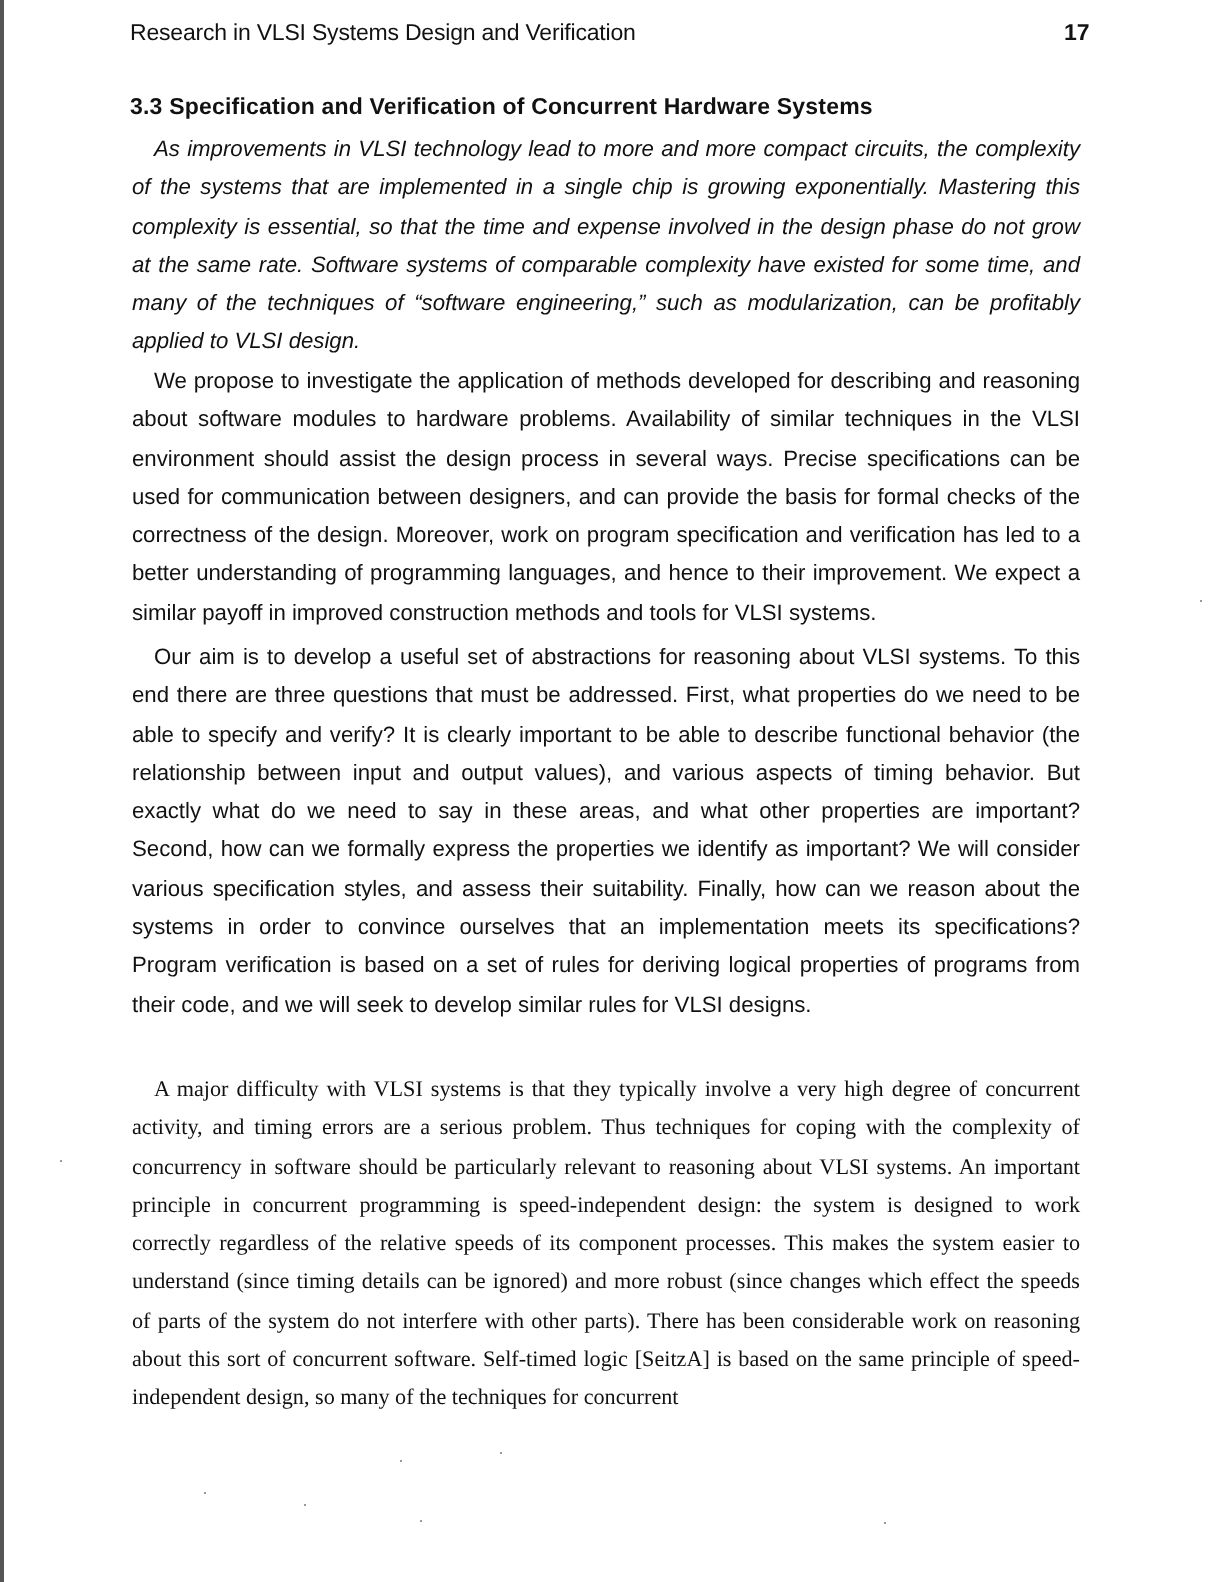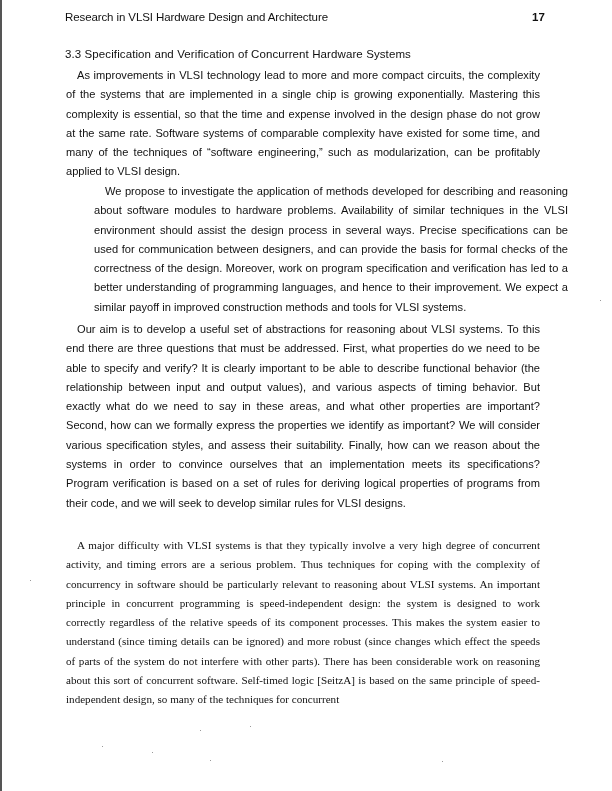--- a/index.html
+++ b/index.html
@@ -2,36 +2,36 @@
 <html><head>
   <meta charset="utf-8">
   <style>
     html, body { margin: 0; padding: 0; background: #ffffff; }
     body { width: 612px; height: 791px; position: relative; overflow: hidden; }
     .edge { position: absolute; left: 0; top: 0; width: 2px; height: 791px; background: #555; }
     .page { position: absolute; left: 0; top: 0; width: 612px; height: 791px;
             font-family: "Liberation Sans", sans-serif; color: #111; }
     .running-head { position: absolute; left: 65px; top: 11px; width: 480px; font-size: 11.5px; letter-spacing: -0.1px; }
     .page-num { position: absolute; left: 532px; top: 11px; font-size: 11.5px; font-weight: bold; }
-    .section-title { position: absolute; left: 65px; top: 48px; font-size: 11.5px; font-weight: normal; letter-spacing: 0.1px; text-align: right; }
+    .section-title { position: absolute; left: 65px; top: 48px; font-size: 11.5px; font-weight: bold; letter-spacing: 0.1px; text-align: right; }
     .para { position: absolute; left: 66px; width: 474px; font-size: 11.1px; line-height: 19.3px;
             text-align: justify; text-indent: 11px; margin: 0; }
-    .p1 { top: 66px; }
-    .p2 { top: 182px; margin-left: 28px; }
+    .p1 { top: 66px; font-style: italic; }
+    .p2 { top: 182px; }
     .p3 { top: 320px; }
     .p4 { top: 536px; font-family: Liberation Serif, serif; }
     .speck { position: absolute; width: 1px; height: 1px; background: #999; }
   </style>
 </head>
 <body>
 
 <div class="edge"></div>
 
 <div class="page">
-  <div class="running-head">Research in VLSI Hardware Design and Architecture</div>
+  <div class="running-head">Research in VLSI Systems Design and Verification</div>
   <div class="page-num">17</div>
 
   <div class="section-title">3.3 Specification and Verification of Concurrent Hardware Systems</div>
 
   <p class="para p1">As improvements in VLSI technology lead to more and more compact circuits, the complexity of the systems that are implemented in a single chip is growing exponentially. Mastering this complexity is essential, so that the time and expense involved in the design phase do not grow at the same rate. Software systems of comparable complexity have existed for some time, and many of the techniques of “software engineering,” such as modularization, can be profitably applied to VLSI design.</p>
   <p class="para p2">We propose to investigate the application of methods developed for describing and reasoning about software modules to hardware problems.  Availability of similar techniques in the VLSI environment should assist the design process in several ways. Precise specifications can be used for communication between designers, and can provide the basis for formal checks of the correctness of the design. Moreover, work on program specification and verification has led to a better understanding of programming languages, and hence to their improvement. We expect a similar payoff in improved construction methods and tools for VLSI systems.</p>
   <p class="para p3">Our aim is to develop a useful set of abstractions for reasoning about VLSI systems.  To this end there are three questions that must be addressed.  First, what properties do we need to be able to specify and verify?  It is clearly important to be able to describe functional behavior (the relationship between input and output values), and various aspects of timing behavior. But exactly what do we need to say in these areas, and what other properties are important?  Second, how can we formally express the properties we identify as important?  We will consider various specification styles, and assess their suitability.  Finally, how can we reason about the systems in order to convince ourselves that an implementation meets its specifications?  Program verification is based on a set of rules for deriving logical properties of programs from their code, and we will seek to develop similar rules for VLSI designs.</p>
   <p class="para p4">A major difficulty with VLSI systems is that they typically involve a very high degree of concurrent activity, and timing errors are a serious problem.  Thus techniques for coping with the complexity of concurrency in software should be particularly relevant to reasoning about VLSI systems.  An important principle in concurrent programming is speed-independent design: the system is designed to work correctly regardless of the relative speeds of its component processes.  This makes the system easier to understand (since timing details can be ignored) and more robust (since changes which effect the speeds of parts of the system do not interfere with other parts).  There has been considerable work on reasoning about this sort of concurrent software.  Self-timed logic [SeitzA] is based on the same principle of speed-independent design, so many of the techniques for concurrent</p>
 
   <div class="speck" style="left:200px;top:730px;"></div>

